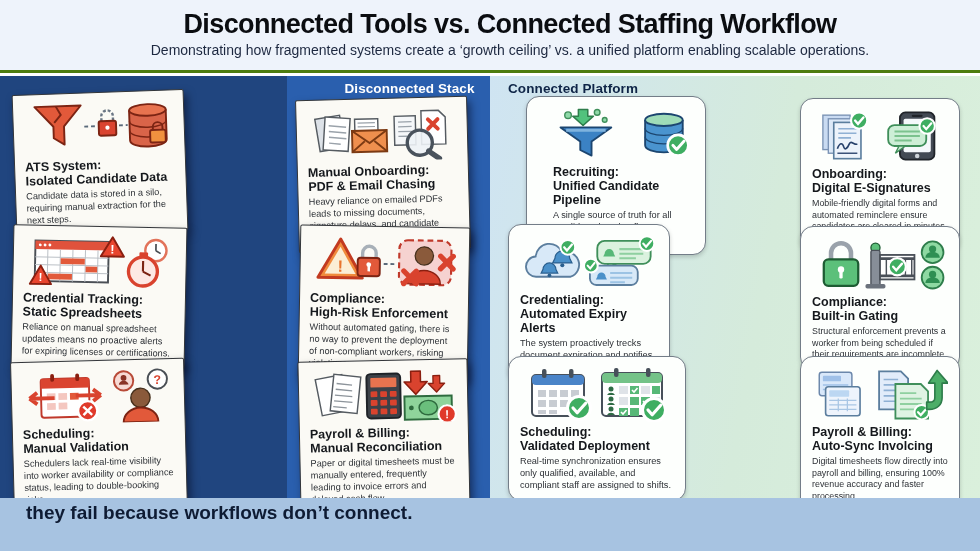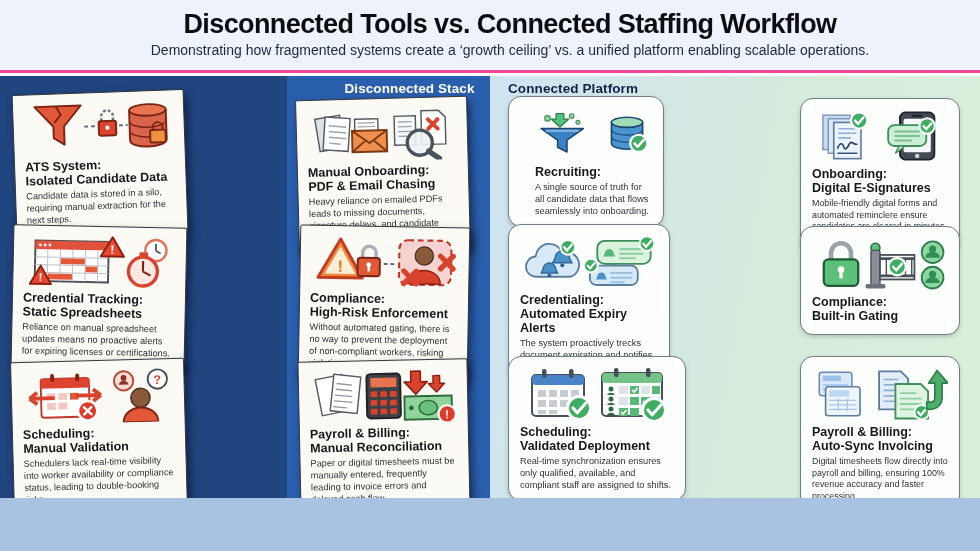--- a/index.html
+++ b/index.html
@@ -1,20 +1,20 @@
 <!DOCTYPE html>
 <html><head>
 <meta charset="utf-8">
 <style>
   html,body{margin:0;padding:0;background:#e9eef4;}
   .canvas{position:relative;width:980px;height:551px;overflow:hidden;background:#fff;
           font-family:"Liberation Sans",sans-serif;}
   
   .header{position:absolute;top:0;left:0;width:980px;height:73px;background:#eef3fb;
-          border-bottom:3px solid #ec4899;text-align:center;box-sizing:border-box;padding-left:40px;}
+          border-bottom:3px solid #4d7c0f;text-align:center;box-sizing:border-box;padding-left:40px;}
   .header h1{margin:9px 0 2px;font-size:27px;font-weight:bold;color:#0b0d11;letter-spacing:-0.6px;}
   .header p{margin:0;font-size:14px;color:#1d2840;}
   
   .main{position:absolute;top:76px;left:0;width:980px;height:422px;}
   .colA{position:absolute;left:0;top:0;width:287px;height:422px;background:#20457f;}
   .colB{position:absolute;left:287px;top:0;width:203px;height:422px;background:#2a5fae;padding-left:42px;}
   .rightHalf{position:absolute;left:490px;top:0;width:490px;height:422px;
              background:linear-gradient(100deg,#cfe4f2 0%,#d5ebdb 55%,#daf0dc 100%);}
   .panel-label{position:absolute;font-size:13.5px;font-weight:bold;letter-spacing:0.1px;}
   .label-disc{top:5px;left:0;width:100%;text-align:center;color:#ffffff;}
@@ -29,21 +29,21 @@
              padding:9px 11px 8px;box-shadow:0 2px 4px rgba(0,0,0,0.18);}
   .ic{display:block;width:100%;height:54px;}
   .conn-card .ic{height:56px;}
   
   .cA1{left:14px;top:16px;width:172px;transform:rotate(-2deg);}
   .cA2{left:12px;top:150px;width:174px;transform:rotate(1.2deg);}
   .cA3{left:12px;top:284px;width:174px;transform:rotate(-1.5deg);}
   .cB1{left:10px;top:22px;width:172px;transform:rotate(-1.5deg);}
   .cB2{left:12px;top:150px;width:170px;transform:rotate(1deg);}
   .cB3{left:12px;top:284px;width:170px;transform:rotate(-1.2deg);}
-  .cC1{left:18px;top:20px;width:156px;padding-left:26px;}
+  .cC1{left:36px;top:20px;width:180px;padding-left:26px;}
   .cC2{left:18px;top:148px;width:162px;}
   .cC3{left:18px;top:280px;width:178px;}
   .cD1{left:310px;top:22px;width:160px;}
   .cD2{left:310px;top:150px;width:160px;}
   .cD3{left:310px;top:280px;width:160px;}
   .cD1 p,.cD2 p,.cD3 p{font-size:8.9px;}
   
   .footer{position:absolute;top:498px;left:0;width:980px;height:53px;background:#a7c3e1;}
   .tagline{position:absolute;left:26px;top:4px;font-size:19px;font-weight:bold;
            color:#0e1b33;line-height:1.18;}
@@ -260,21 +260,21 @@
             <path d="M14 24h42" stroke="#7fb3de" stroke-width="3"></path>
           </g>
           <g>
             <path d="M98 13v27c0 4.5 9 7.5 20 7.5s20-3 20-7.5V13" fill="#4a94cf" stroke="#1c4670" stroke-width="2"></path>
             <ellipse cx="118" cy="13" rx="20" ry="6.5" fill="#9fdcb8" stroke="#1c4670" stroke-width="2"></ellipse>
             <path d="M98 22c0 4.5 9 7.5 20 7.5s20-3 20-7.5M98 31c0 4.5 9 7.5 20 7.5s20-3 20-7.5" fill="none" stroke="#1c4670" stroke-width="1.4"></path>
             <circle cx="133" cy="40" r="11" fill="#3fae62" stroke="#fff" stroke-width="2.8"></circle>
             <path d="M127.5 40l4 4.5 8-9" fill="none" stroke="#fff" stroke-width="3" stroke-linecap="round" stroke-linejoin="round"></path>
           </g>
         </svg>
-        <h3><span>Recruiting:</span><br></h3>
+        <h3><span>Recruiting:</span><br><span>Unified Candidate Pipeline</span></h3>
         <p>A single source of truth for all candidate data that flows seamlessly into onboarding.</p>
       </article>
 
       <article class="card conn-card cC2">
         <svg class="ic" viewBox="0 0 150 56">
           <g>
             <path d="M18 44a11 11 0 0 1-1-22 15 15 0 0 1 29-4 12 12 0 0 1 9 26z" fill="#d8e9f8" stroke="#5b7e9e" stroke-width="2"></path>
             <path d="M25 36a7 7 0 0 1 14 0l2 4H23z" fill="#4a90c9" stroke="#2a5f8e" stroke-width="1.3"></path>
             <circle cx="32" cy="42.5" r="2" fill="#2a5f8e"></circle>
             <path d="M38 24a8 8 0 0 1 16 0l2.5 5H35.5z" fill="#4a90c9" stroke="#2a5f8e" stroke-width="1.3"></path>
@@ -402,20 +402,21 @@
           <g>
             <circle cx="133" cy="15" r="12" fill="#8ed9a2" stroke="#2e7d4b" stroke-width="2"></circle>
             <circle cx="133" cy="11.5" r="4" fill="#2f8f53"></circle>
               <path d="M125 21a8 6.5 0 0 1 16 0z" fill="#2f8f53"></path>
             <circle cx="133" cy="43" r="12" fill="#8ed9a2" stroke="#2e7d4b" stroke-width="2"></circle>
             <circle cx="133" cy="39.5" r="4" fill="#2f8f53"></circle>
               <path d="M125 49a8 6.5 0 0 1 16 0z" fill="#2f8f53"></path>
           </g>
         </svg>
         <h3><span>Compliance:</span><br><span>Built-in Gating</span></h3>
+        <p>Structural enforcement prevents a worker from being scheduled if their requirements are incomplete.</p>
       </article>
 
       <article class="card conn-card cD3">
         <svg class="ic" viewBox="0 0 150 56">
           <g>
             <rect x="8" y="4" width="36" height="26" rx="3" fill="#d9e8fa" stroke="#6b87ab" stroke-width="1.6"></rect>
             <rect x="12" y="8" width="20" height="6" rx="1" fill="#9fc0e8"></rect>
             <path d="M12 18h28m-28 5h28" stroke="#9fc0e8" stroke-width="1.6"></path>
             <rect x="15" y="20" width="38" height="32" rx="3" fill="#eef4fc" stroke="#5b7e9e" stroke-width="1.8"></rect>
             <rect x="19" y="24" width="22" height="7" rx="1" fill="#bcd7f2"></rect>
@@ -434,16 +435,17 @@
           </g>
         </svg>
         <h3><span>Payroll &amp; Billing:</span><br><span>Auto-Sync Involcing</span></h3>
         <p>Digital timesheets flow directly into payroll and billing, ensuring 100% revenue accuracy and faster processing.</p>
       </article>
     </div>
   </div>
 
   <div class="footer">
     <div class="tagline">
+      <div>they fail because workflows don’t connect.</div>
     </div>
   </div>
 
 </div>
 
 </body></html>

